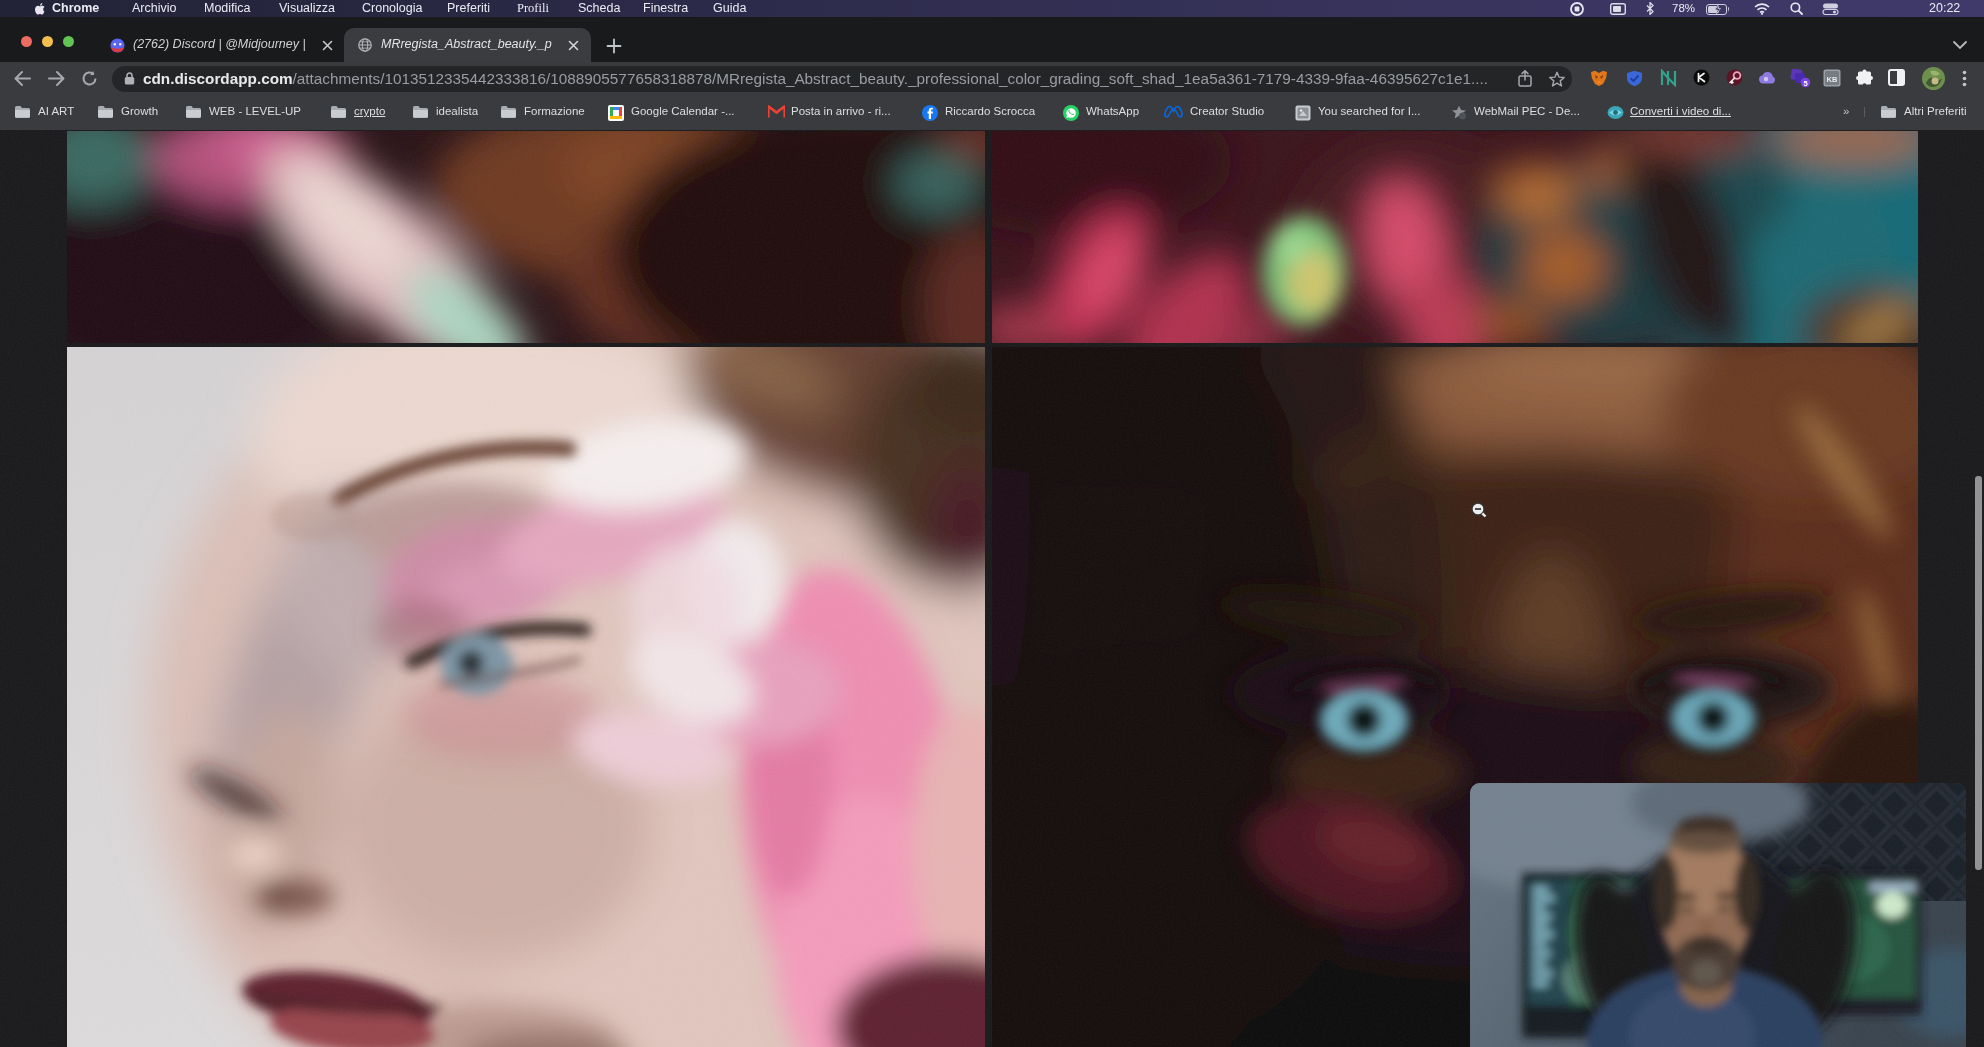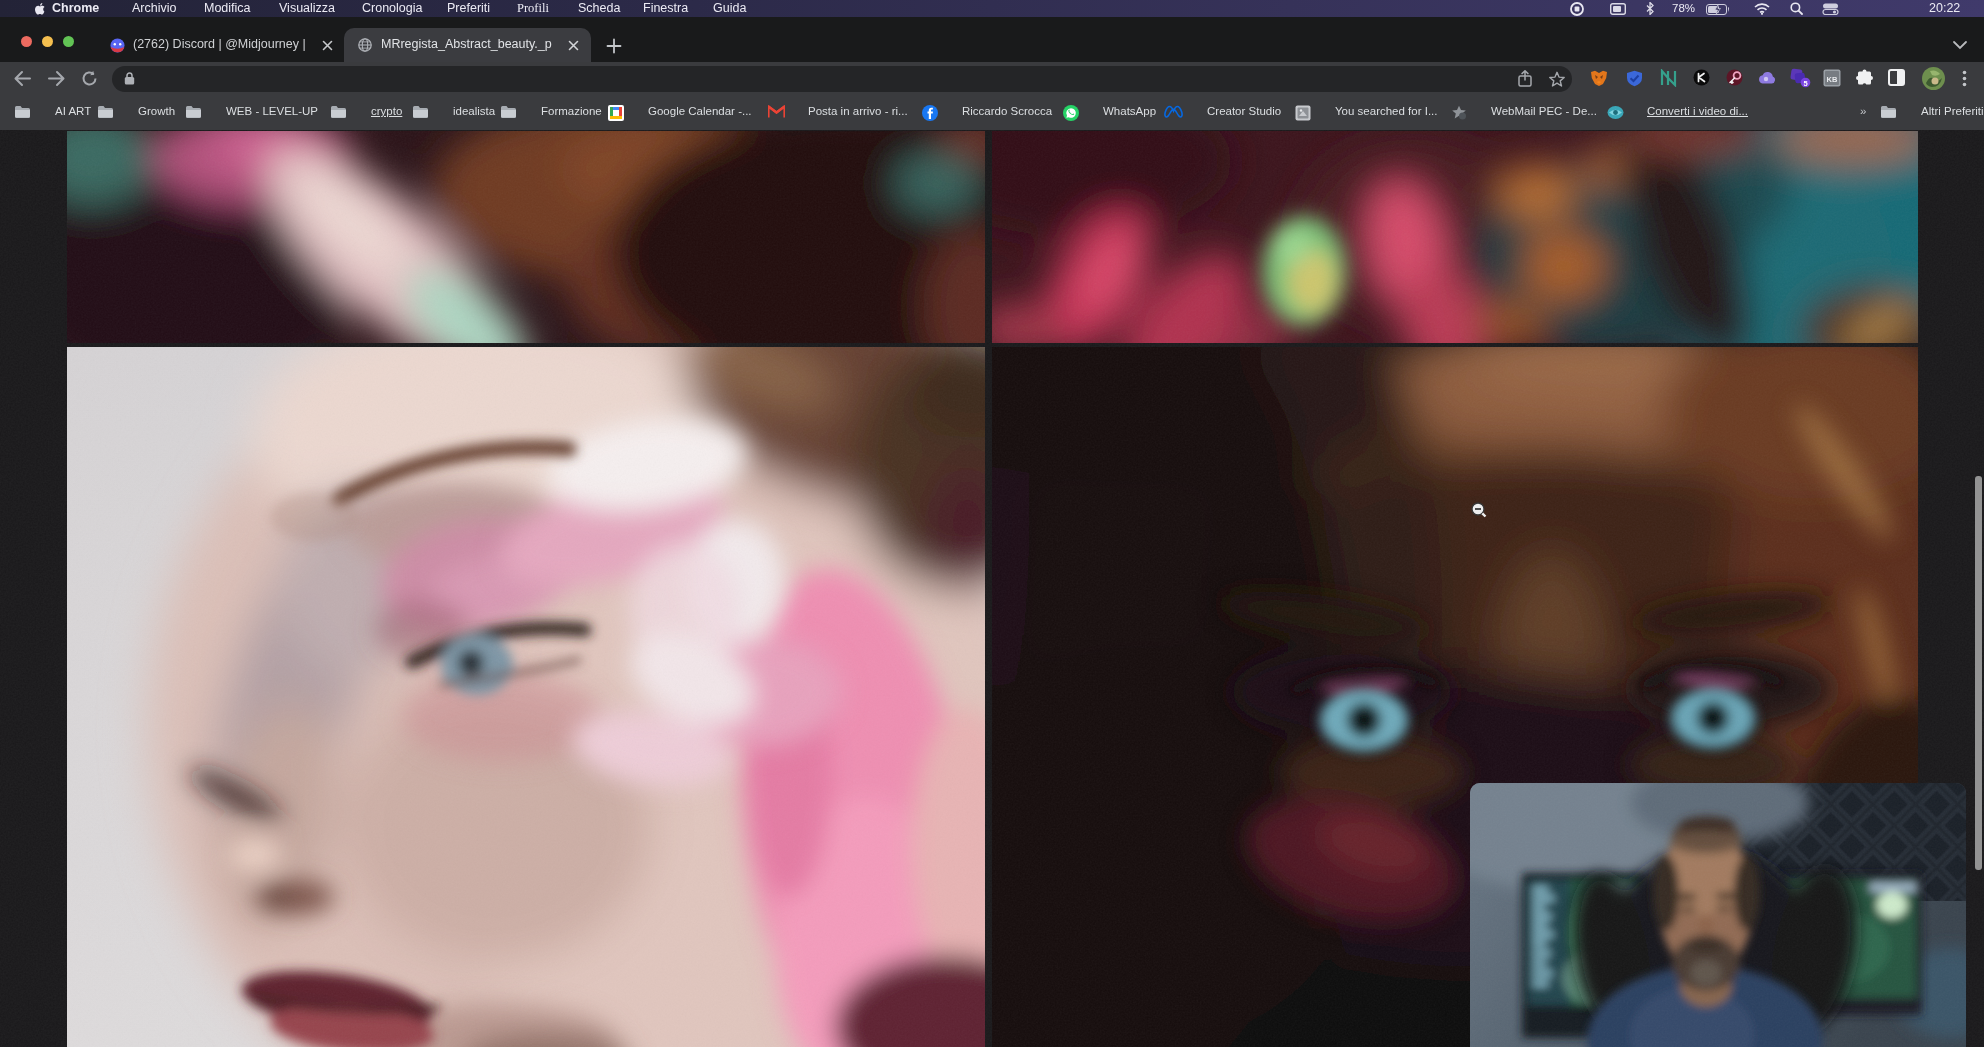--- a/index.html
+++ b/index.html
@@ -2,30 +2,30 @@
 <html><head>
 <meta charset="utf-8">
 <style>
   html,body{margin:0;padding:0;}
   body{width:1984px;height:1047px;background:#141415;font-family:"Liberation Sans",sans-serif;overflow:hidden;position:relative;}
   .abs{position:absolute;}
   
   #menubar{left:0;top:0;width:1984px;height:20px;background:linear-gradient(90deg,#232337 0%,#2c2a49 35%,#363259 65%,#403a6b 100%);color:#ecebf4;}
   #menubar .mi{position:absolute;top:0;line-height:17px;white-space:nowrap;font-size:12.5px;}
   
-  #tabbar{left:0;top:17px;width:1984px;height:57px;background:#191a1b;}
+  #tabbar{left:0;top:17px;width:1984px;height:57px;background:#191a1b;font-style:italic;}
   .tl{position:absolute;top:19px;width:11px;height:11px;border-radius:50%;}
   #activetab{position:absolute;left:344px;top:11px;width:247px;height:34px;background:#3b3c40;border-radius:10px 10px 0 0;}
   .tabtxt{position:absolute;top:20px;font-size:12.5px;color:#d9dbde;white-space:nowrap;}
   
   #toolbar{left:0;top:62px;width:1984px;height:33px;background:#3a3b3e;}
   #urlpill{position:absolute;left:112px;top:3.5px;width:1460px;height:26px;background:#242527;border-radius:13px;}
   
   #bookmarks{left:0;top:95px;width:1984px;height:35px;background:#3a3b3e;color:#dcdfe2;font-size:11.5px;}
-  .bm{position:absolute;top:10px;white-space:nowrap;margin-left:17px;}
+  .bm{position:absolute;top:10px;white-space:nowrap;}
   .bmf{position:absolute;top:10px;}
   
   #content{left:0;top:130px;width:1984px;height:917px;background:#1a191b;}
   .tile{position:absolute;overflow:hidden;}
   #webcam{position:absolute;left:1470px;top:653px;width:496px;height:264px;border-radius:10px 10px 0 0;overflow:hidden;}
   #scrollthumb{position:absolute;left:1975px;top:346px;width:7px;height:394px;background:#939393;border-radius:3px;}
 </style>
 </head>
 <body>
 
@@ -128,20 +128,21 @@
     </svg>
   <svg class="abs" style="left:81px;top:8px" width="17" height="17" viewBox="0 0 17 17">
       <path d="M14.5 8.5 A6 6 0 1 1 12.7 4.2" fill="none" stroke="#a5a8ad" stroke-width="2"></path>
       <path d="M12.2 0.8 L13.2 4.8 L9.2 5.3 Z" fill="#a5a8ad"></path>
     </svg>
   <div id="urlpill"></div>
   <svg class="abs" style="left:124px;top:10px" width="11" height="13" viewBox="0 0 11 13">
       <rect x="0.8" y="5" width="9.4" height="7.4" rx="1.5" fill="#aeb1b6"></rect>
       <path d="M3 5 V3.6 a2.5 2.7 0 0 1 5 0 V5" fill="none" stroke="#aeb1b6" stroke-width="1.5"></path>
     </svg>
+  <div class="abs" style="left:143px;top:8px;font-size:15.3px;color:#e7e9eb;font-weight:bold;">cdn.discordapp.com<span style="font-weight:normal;color:#999da3;">/attachments/1013512335442333816/1088905577658318878/MRregista_Abstract_beauty._professional_color_grading_soft_shad_1ea5a361-7179-4339-9faa-46395627c1e1....</span></div>
 
   <svg class="abs" style="left:1518px;top:8px" width="14" height="17" viewBox="0 0 14 17">
       <rect x="1" y="6" width="12" height="10" rx="1.5" fill="none" stroke="#a5a8ad" stroke-width="1.5"></rect>
       <path d="M7 1 V10 M4 3.6 L7 0.8 L10 3.6" fill="none" stroke="#a5a8ad" stroke-width="1.5" stroke-linecap="round"></path>
     </svg>
   <svg class="abs" style="left:1549px;top:9px" width="16" height="16" viewBox="0 0 16 16">
       <path d="M8 1.3 L10 6.1 L15.2 6.5 L11.2 9.9 L12.5 15 L8 12.2 L3.5 15 L4.8 9.9 L0.8 6.5 L6 6.1 Z" fill="none" stroke="#a5a8ad" stroke-width="1.4" stroke-linejoin="round"></path>
     </svg>
 
   <svg class="abs" style="left:1590px;top:8px" width="18" height="17" viewBox="0 0 18 17">

